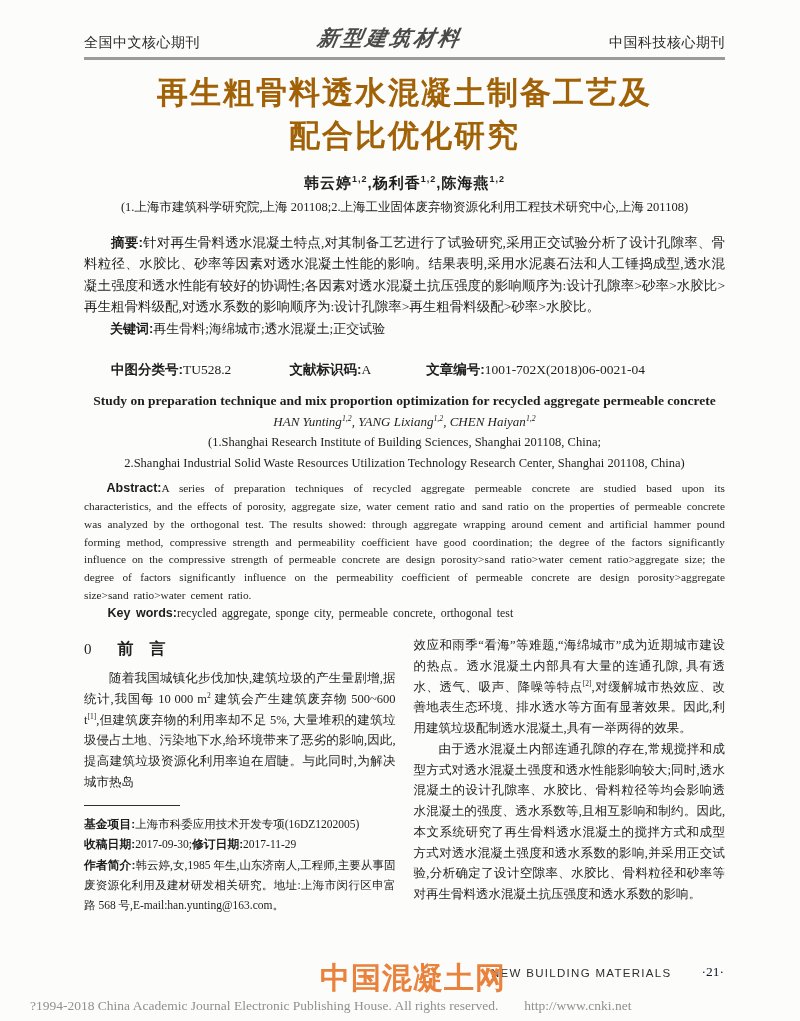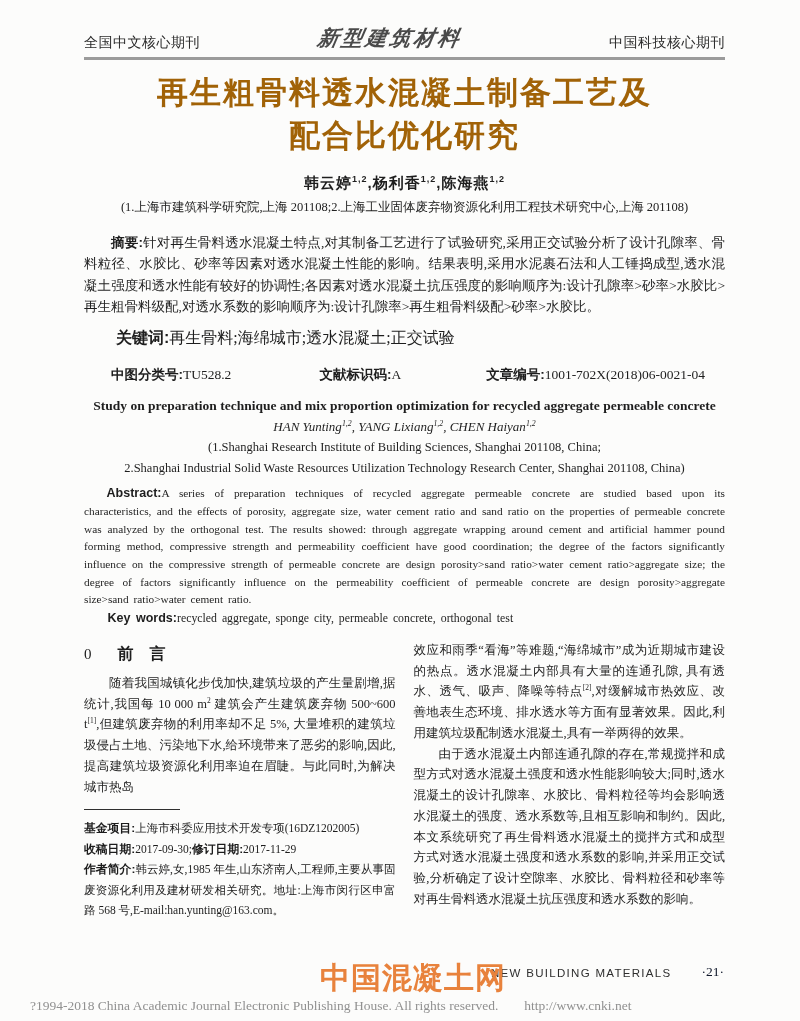--- a/index.html
+++ b/index.html
@@ -30,22 +30,22 @@
   }
   .authors {
     margin-top:16px; text-align:center; font-size:15px; font-weight:bold;
     font-family:"Liberation Sans","DejaVu Sans",sans-serif; letter-spacing:1px;
   }
   .affil-cn { margin-top:6px; text-align:center; font-size:12.5px; color:#222; }
 
   
   .abs-cn { margin-top:16px; font-size:13.5px; line-height:1.6; text-align:justify; text-indent:2em; }
   .lbl { font-family:"Liberation Sans","DejaVu Sans",sans-serif; font-weight:bold; }
-  .kw-cn { font-size:16px; line-height:1.6; text-indent:2em; margin-top:7px; }
-  .meta-row { margin-top:15px; font-size:13.5px; padding-left:27px; display:flex;gap:30px; }
+  .kw-cn { font-size:13px; line-height:1.6; text-indent:2em; margin-top:1px; }
+  .meta-row { margin-top:21px; font-size:13.5px; padding-left:27px; display:flex; }
   .meta-row .m2 { margin-left:58px; } .meta-row .m3 { margin-left:55px; }
 
   
   .e-title { margin-top:14px; text-align:center; font-weight:bold; font-size:13.5px; }
   .e-authors { margin-top:5px; text-align:center; font-style:italic; font-size:13px; }
   .e-affil { margin-top:3px; text-align:center; font-size:12.5px; line-height:1.45; }
   .e-abs { margin-top:7px; font-size:11.3px; line-height:1.56; text-align:justify; text-indent:2em; word-spacing:2px; }
   .e-abs .lbl, .e-kw .lbl { font-size:12.5px; }
   .e-kw { font-size:11.8px; text-indent:2em; margin-top:2px; word-spacing:2px; }
 

